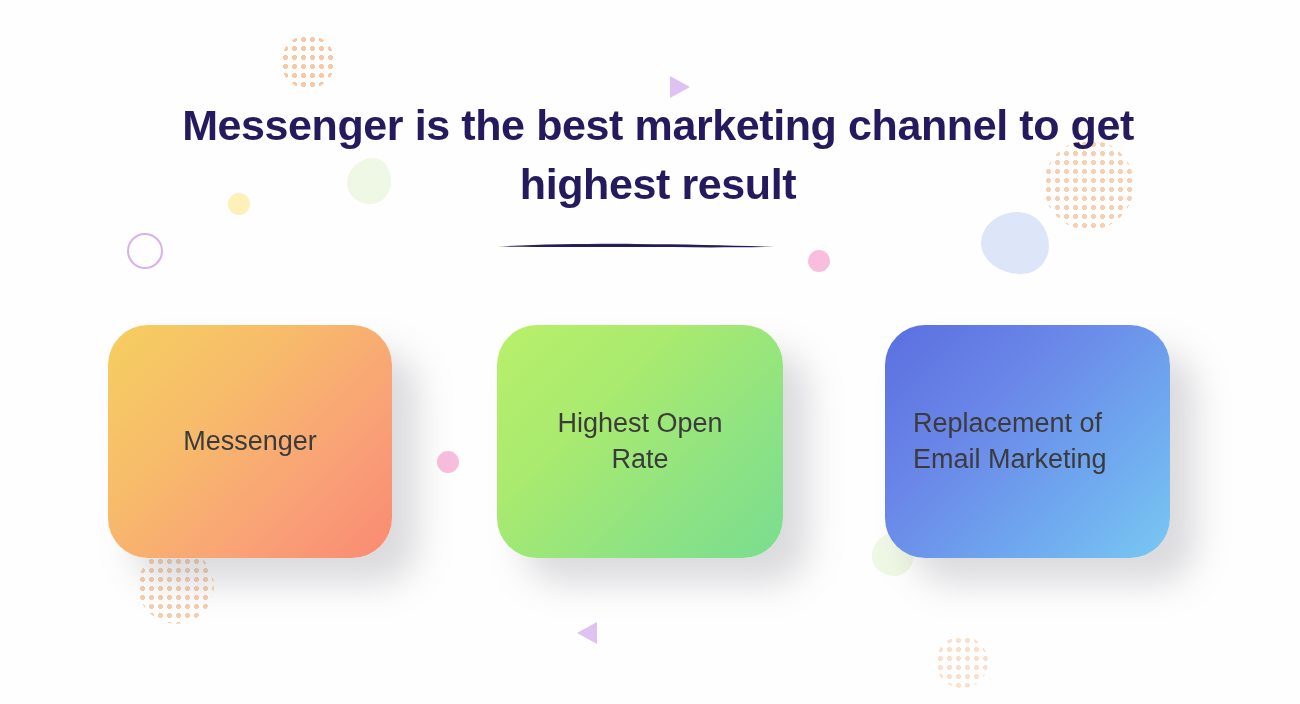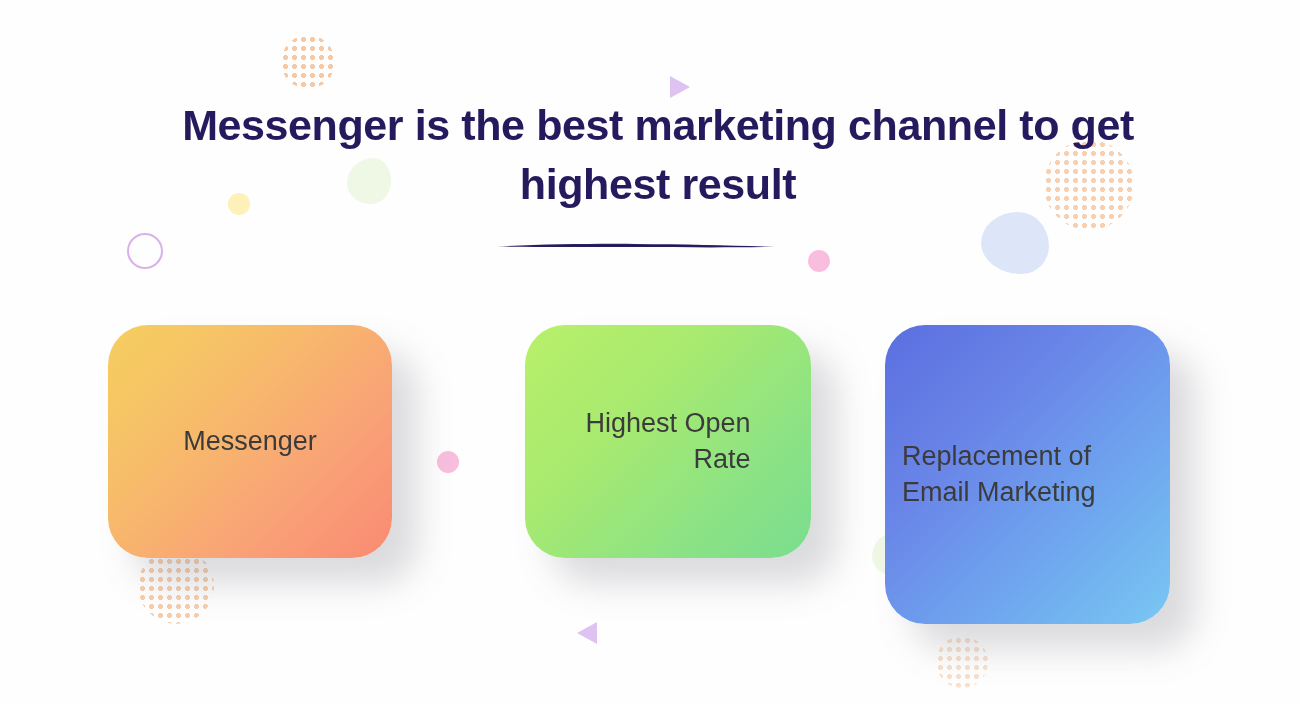--- a/index.html
+++ b/index.html
@@ -101,30 +101,29 @@
   #card-engagement {
     left:108px; top:325px; width:284px; height:233px;
     background:linear-gradient(135deg,#f5cf5f 0%,#f7bc6a 35%,#f9a177 70%,#f98a72 100%);
     box-shadow:26px 26px 34px rgba(120,120,130,0.26);
     text-align:center;
   }
   #card-open-rate {
     left:497px; top:325px; width:286px; height:233px;
     background:linear-gradient(135deg,#b8f06a 0%,#a9ea6f 35%,#8ee383 70%,#79dd8f 100%);
     box-shadow:26px 26px 34px rgba(120,120,130,0.26);
-    text-align:right;
-    margin-left:28px;
+    text-align:center;
   }
   #card-replacement {
-    left:885px; top:325px; width:285px; height:299px;
+    left:885px; top:325px; width:285px; height:233px;
     background:linear-gradient(135deg,#5b6fe0 0%,#6a86e8 35%,#6fa9ef 70%,#79c8f2 100%);
     box-shadow:26px 26px 34px rgba(120,120,130,0.26);
     text-align:left;
     justify-content:flex-start;
-    padding-left:17px;
+    padding-left:28px;
   }
 </style>
 </head>
 <body>
 
 <div id="stage">
 
   <div class="deco dot-circle" style="left:281px; top:35px; width:54px; height:54px;"></div>
 
   <div class="deco dot-circle" style="left:1044px; top:140px; width:90px; height:90px; opacity:.85;"></div>

